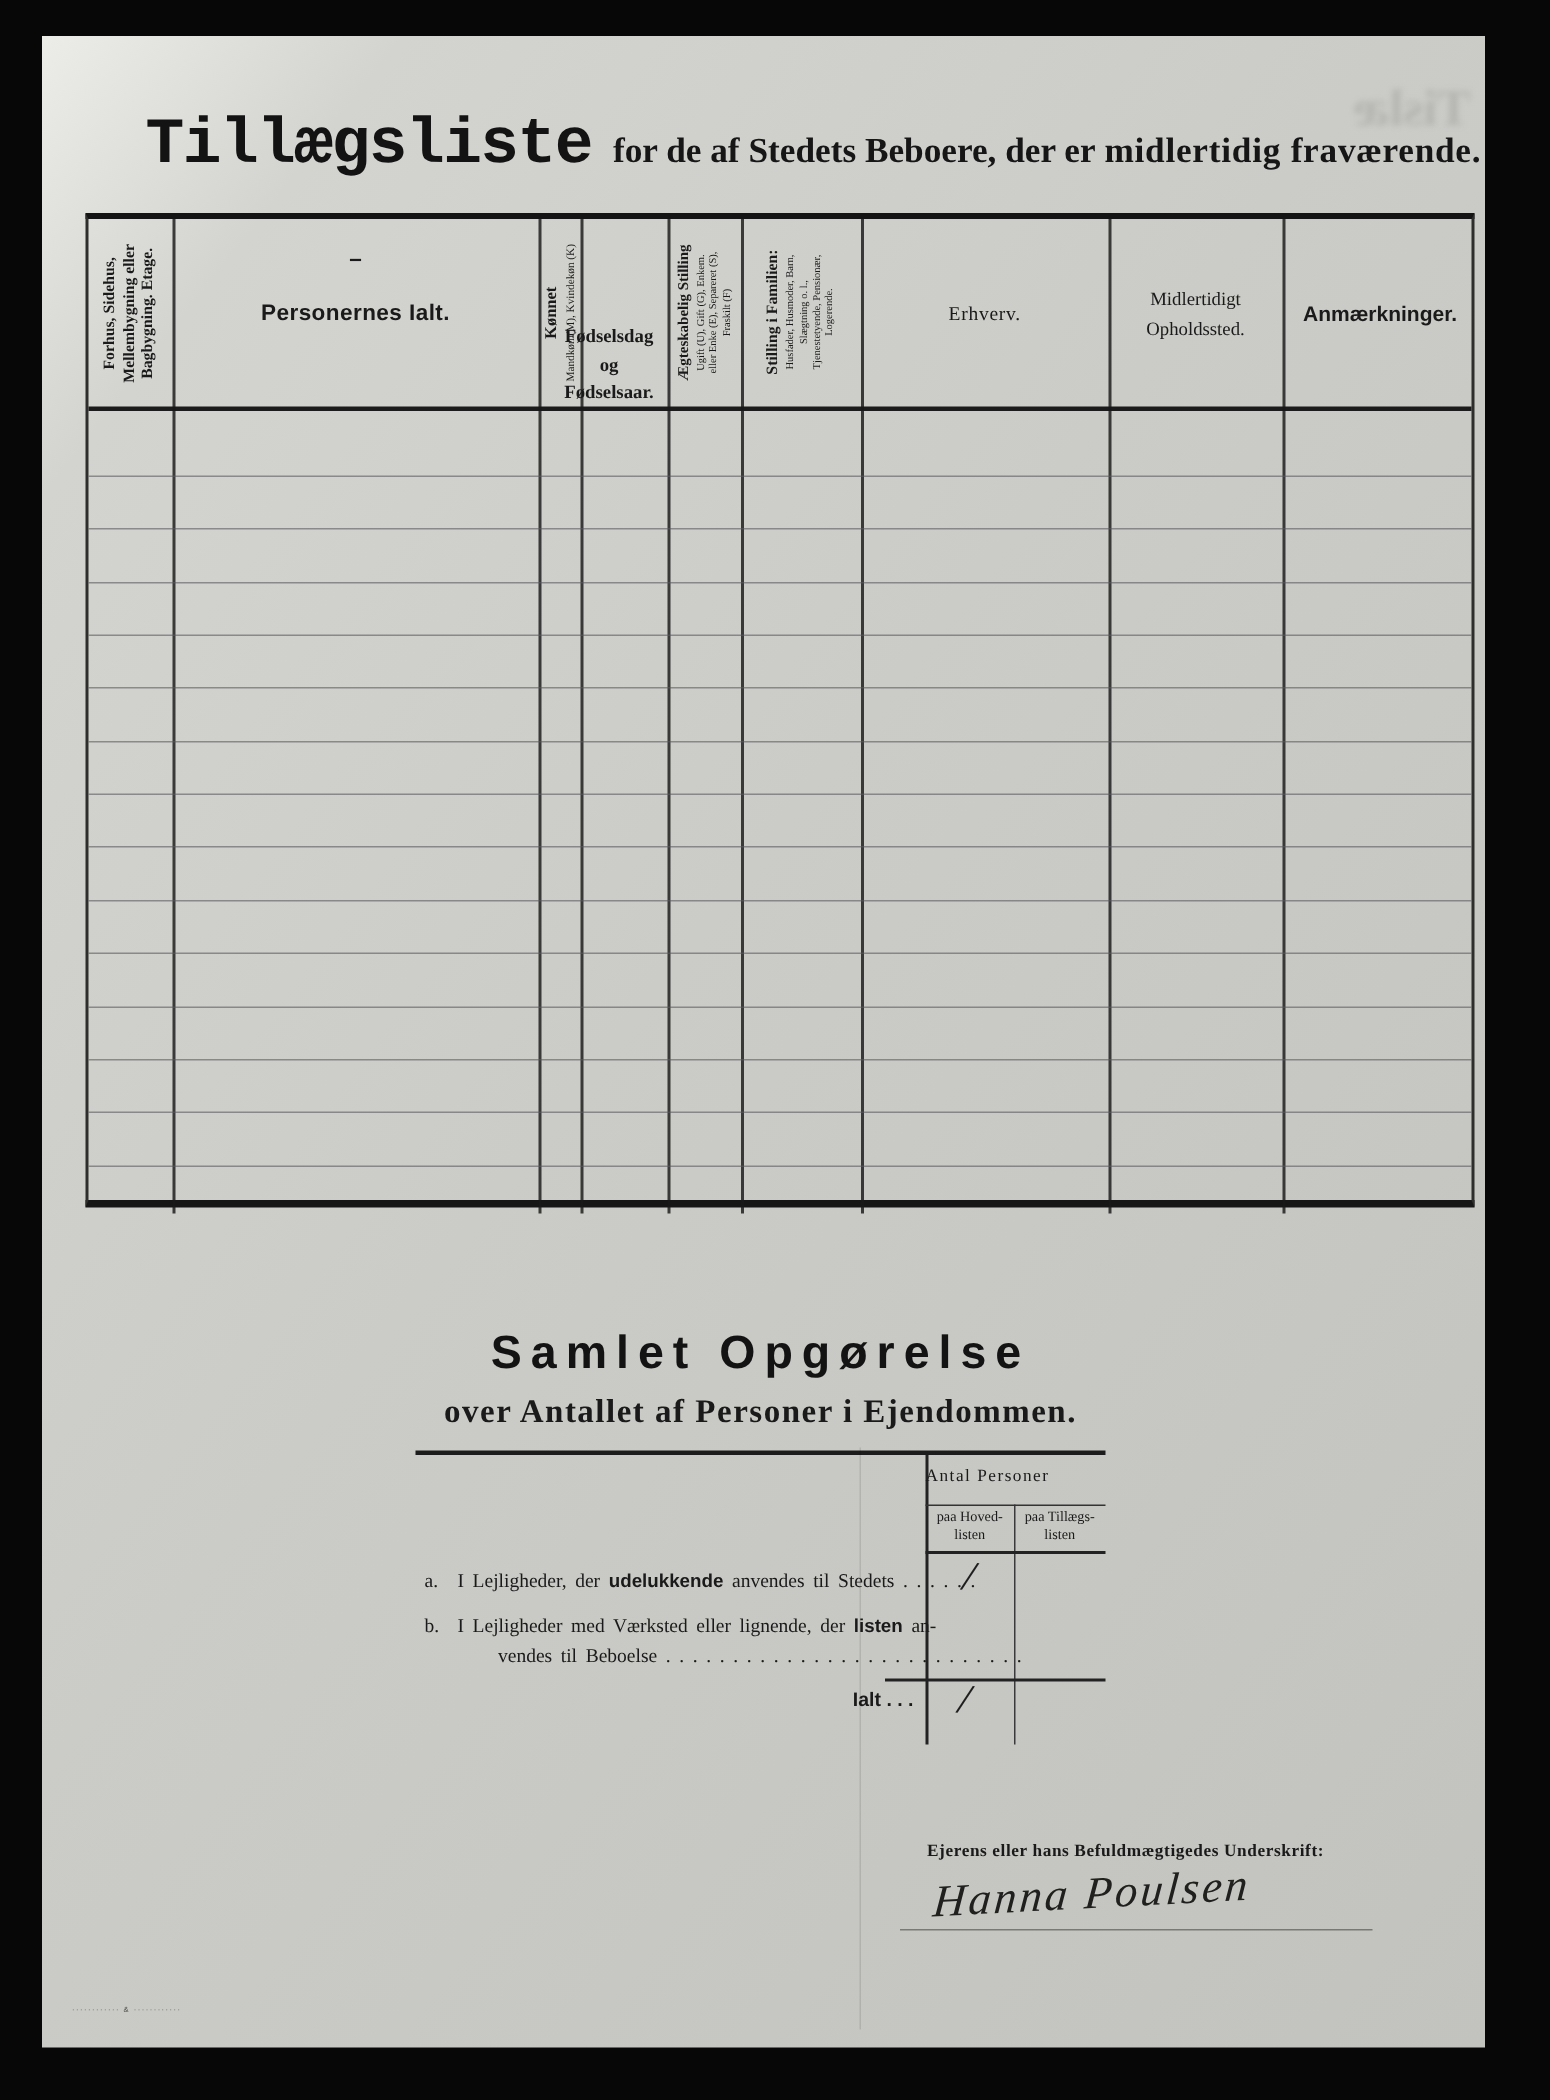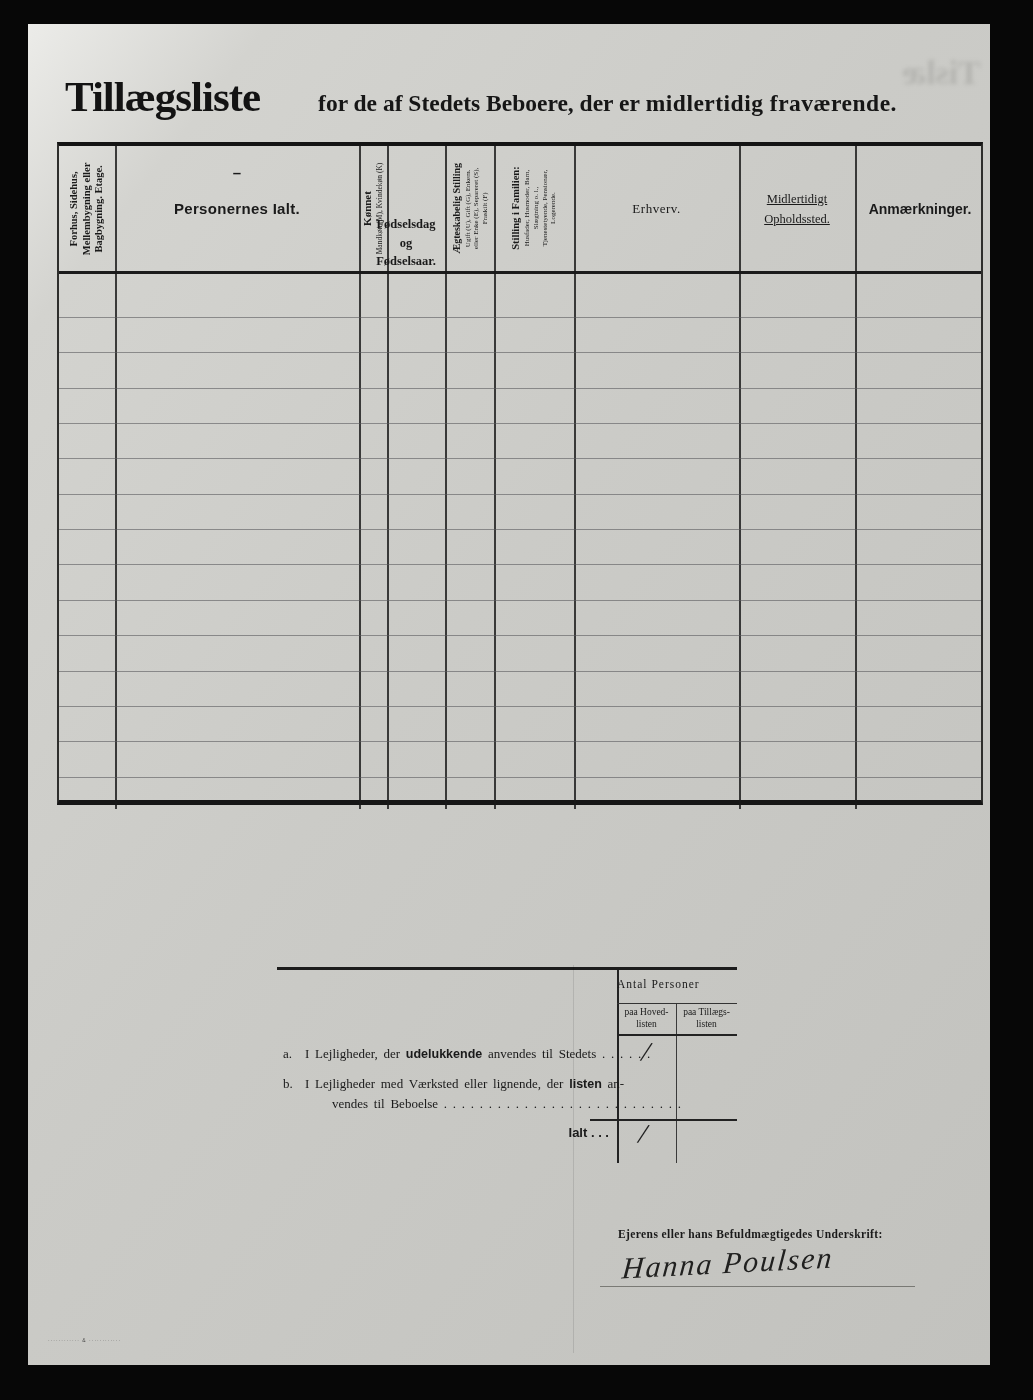--- a/index.html
+++ b/index.html
@@ -17,26 +17,26 @@
   }
   .ghost {
     position:absolute; left:838px; top:30px; width:150px;
     font:bold 34px "Liberation Serif", serif;
     color:#8f8f8b; opacity:.38; filter:blur(2px);
     transform:scaleX(-1); text-align:center;
   }
   
   .title-row { position:absolute; left:37px; top:48px; width:900px; white-space:nowrap; }
   .main-title {
-    display:inline; font-family:Liberation Serif, serif;
-    font-weight:bold; font-size:43px; letter-spacing:-1px; color:#131313;
+    display:inline; font-family:Liberation Mono, monospace;
+    font-weight:bold; font-size:43px; letter-spacing:-1px; color:#131313;margin-left:32px;
   }
   .sub-title { display:inline; font-size:23.5px; font-weight:bold; margin-left:14px; color:#161616; }
   .sub-title .heavy { font-weight:bold; letter-spacing:.5px; }
-  .sub-title .reg { font-weight:600;margin-left:44px; }
+  .sub-title .reg { font-weight:600; }
   
   .mtable {
     position:absolute; left:29px; top:118px; width:926px; height:663px;
     border-top:4px solid #141414; border-bottom:5px solid #161616;
     border-left:2px solid #2e2e2c; border-right:2px solid #2e2e2c;
   }
   .hsep { position:absolute; left:0; top:125px; width:100%; height:3px; background:#1b1b1b; }
   .hcell {
     position:absolute; top:0; height:125px;
     display:flex; align-items:center; justify-content:center; text-align:center;
@@ -150,21 +150,21 @@
 Slægtning o. l.,
 Tjenestetyende, Pensionær,
 Logerende.</div>
       </div>
     </div>
 
     <div class="hcell" style="left:515px;width:165px;">
       <div class="occ-head">Erhverv.</div>
     </div>
 
-    <div class="hcell" style="left:680px;width:116px;text-decoration:underline;">
+    <div class="hcell" style="left:680px;width:116px;">
       <div class="res-head prelines">Midlertidigt
 Opholdssted.</div>
     </div>
 
     <div class="hcell" style="left:796px;width:130px;">
       <div class="rem-head">Anmærkninger.</div>
     </div>
   <div class="vline" style="left: 56px; width: 2px;"></div>
       <div class="vline" style="left: 300px; width: 2px;"></div>
       <div class="vline" style="left: 328px; width: 1.5px;"></div>
@@ -182,20 +182,24 @@
       <div class="rline" style="top: 383.1px; left: 0px; width: 100%;"></div>
       <div class="rline" style="top: 418.45px; left: 0px; width: 100%;"></div>
       <div class="rline" style="top: 453.8px; left: 0px; width: 100%;"></div>
       <div class="rline" style="top: 489.15px; left: 0px; width: 100%;"></div>
       <div class="rline" style="top: 524.5px; left: 0px; width: 100%;"></div>
       <div class="rline" style="top: 559.85px; left: 0px; width: 100%;"></div>
       <div class="rline" style="top: 595.2px; left: 0px; width: 100%;"></div>
       <div class="rline" style="top: 630.55px; left: 0px; width: 100%;"></div>
     </div>
 
+  <div class="sum-head">
+    <div class="sum-title">Samlet Opgørelse</div>
+    <div class="sum-sub">over Antallet af Personer i Ejendommen.</div>
+  </div>
 
   <div class="stable">
     <div class="sv1"></div>
     <div class="sv2"></div>
     <div class="antal">Antal Personer</div>
     <div class="sh1"></div>
     <div class="subcol hoved prelines">paa Hoved-
 listen</div>
     <div class="subcol tilla prelines">paa Tillægs-
 listen</div>

